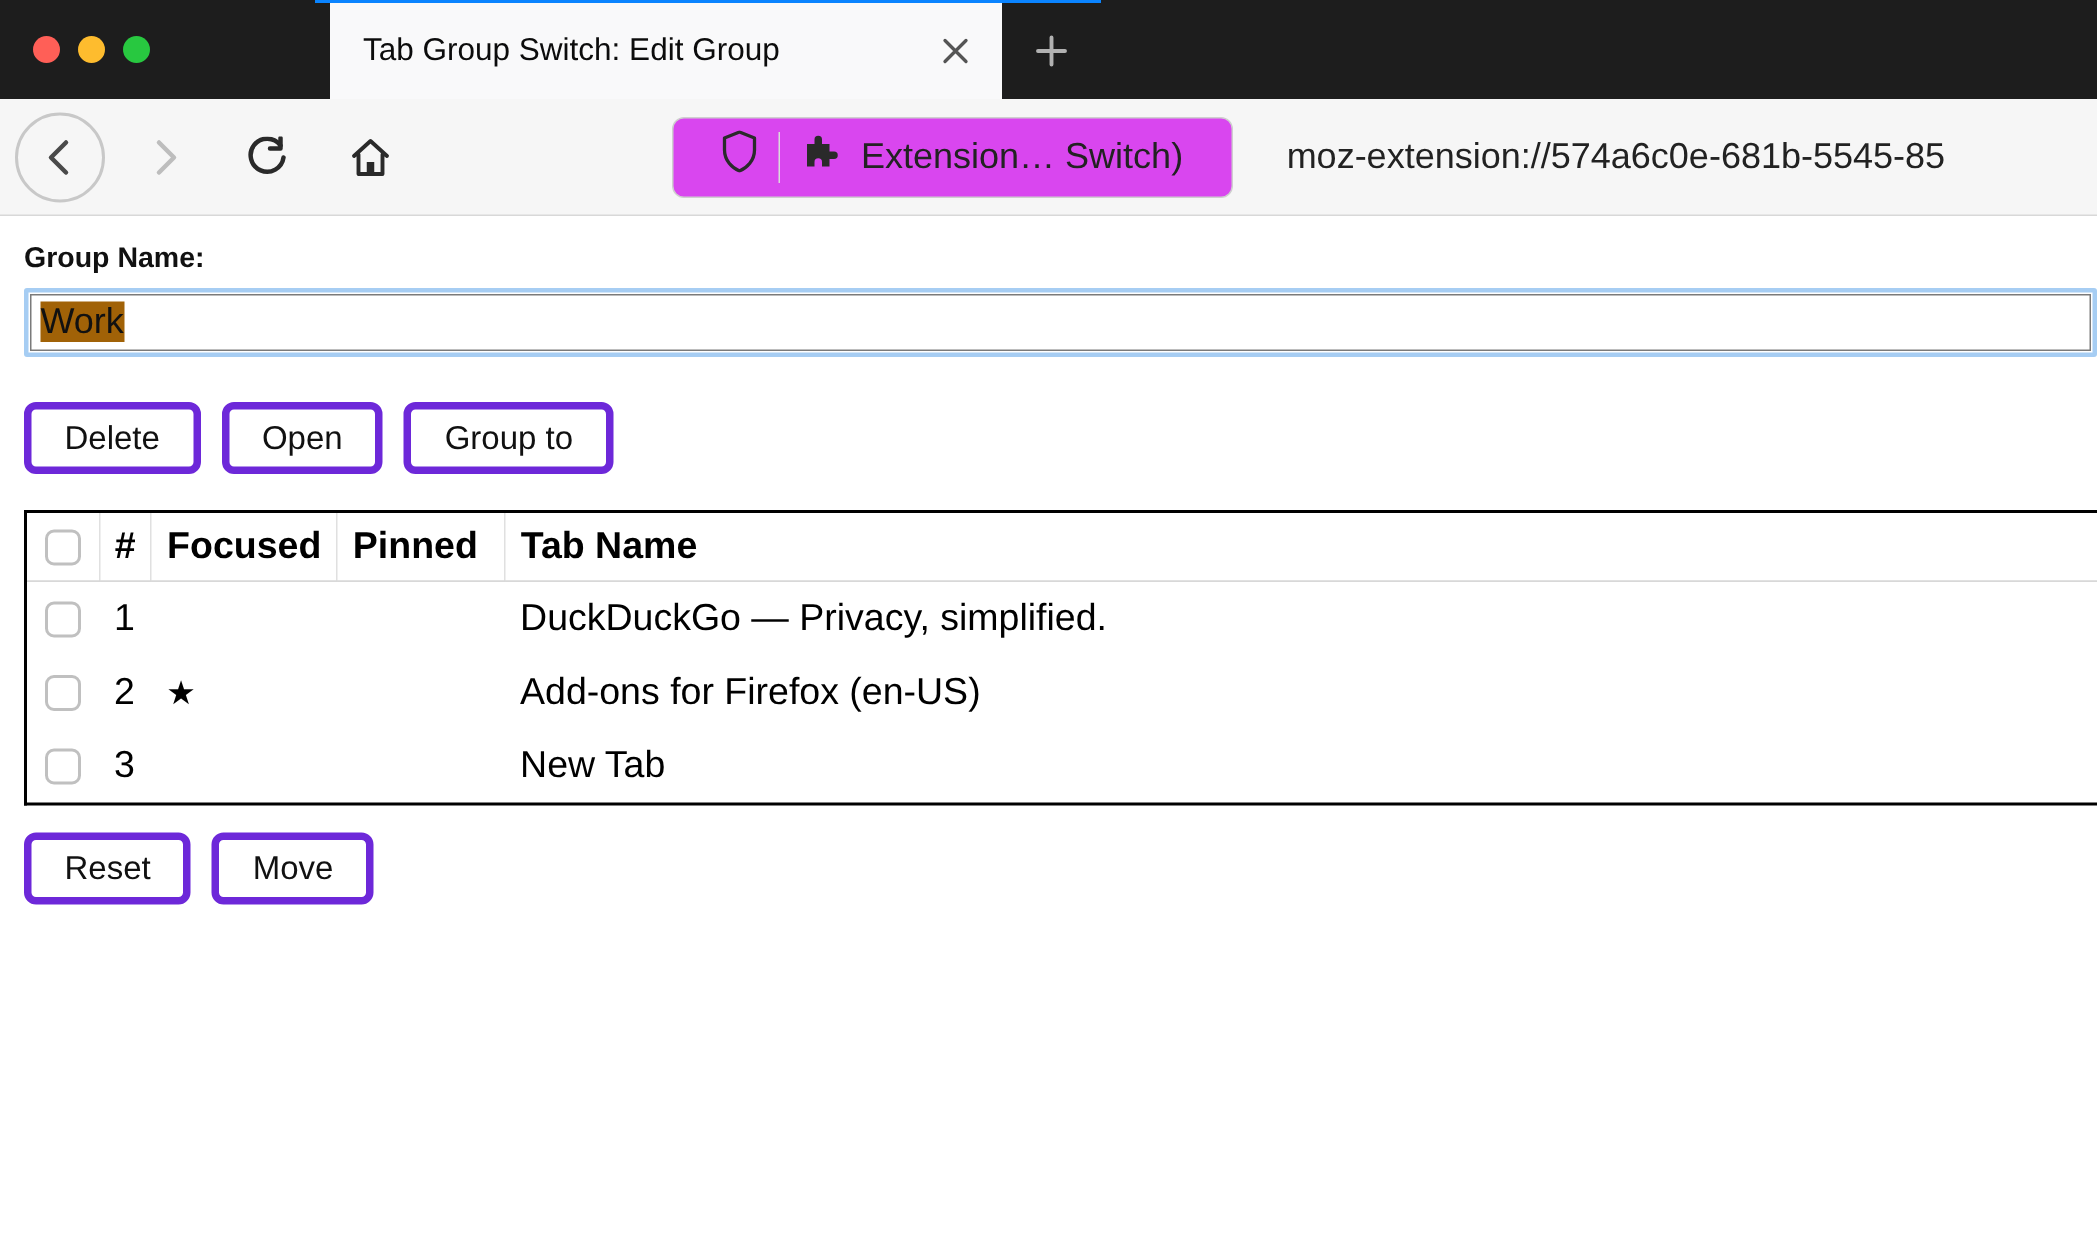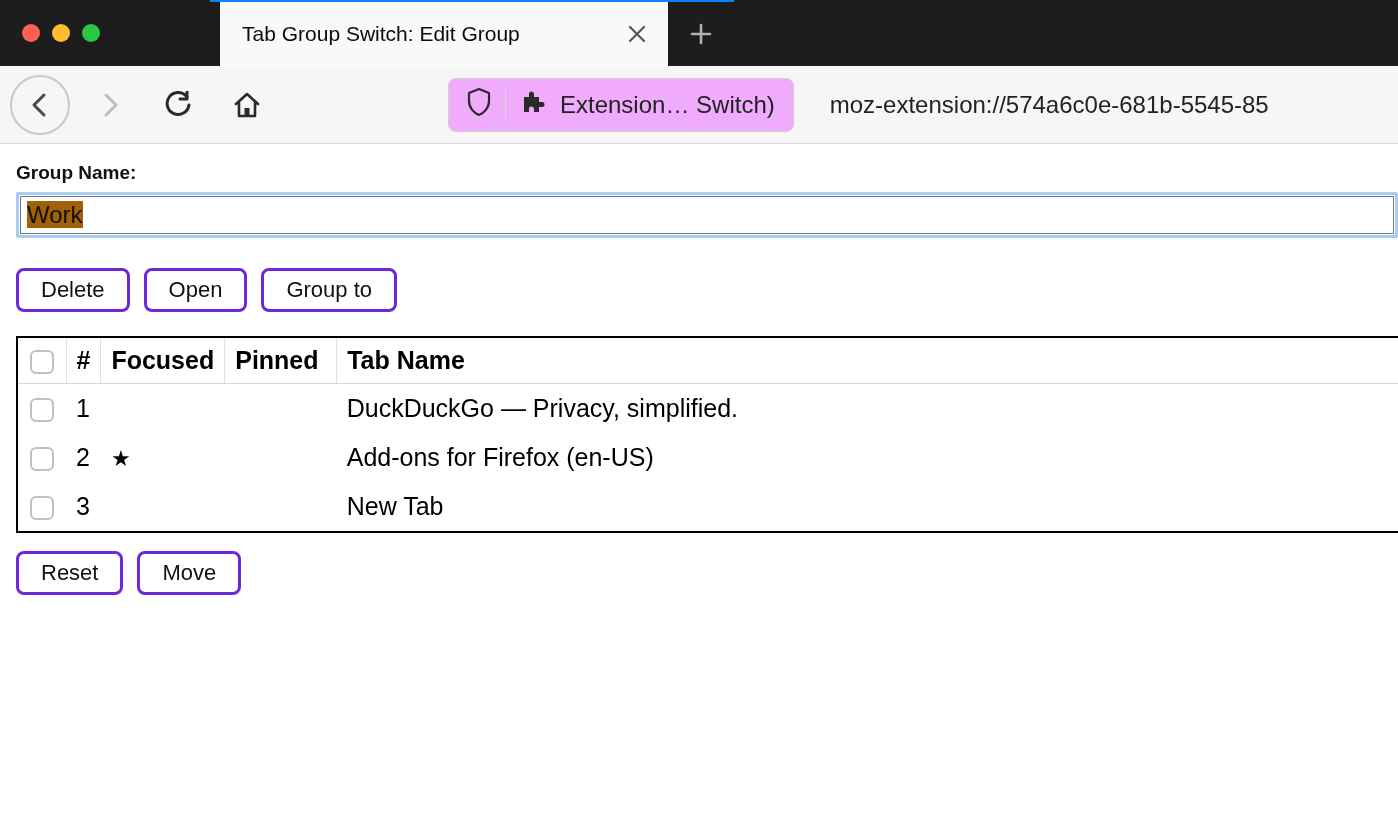--- a/index.html
+++ b/index.html
@@ -21,33 +21,33 @@
 .plus { color: #b1b1b1; }
 
 
 .toolbar { height: 78px; background: #f6f6f6; border-bottom: 1px solid #d8d8d8; display: flex; align-items: center; padding: 0 10px; gap: 14px; }
 .nav-btn { width: 54px; height: 54px; display: flex; align-items: center; justify-content: center; color: #4a4a4a; }
 .nav-btn.back { border: 2px solid #c8c8c8; border-radius: 50%; width: 60px; height: 60px; }
 .nav-btn.disabled { color: #bdbdbd; }
 .nav-btn svg, .plus svg, .close-x svg { display: block; }
 
 .addr-cluster { margin-left: 160px; display: flex; align-items: center; gap: 18px; flex: 1; min-width: 0; }
-.identity-box { height: 54px; border: 1px solid #cfcfcf; border-radius: 8px; background: #f0abfc; display: flex; align-items: center; padding: 0 18px; gap: 14px; font-size: 24px; color: #222; }
+.identity-box { height: 54px; border: 1px solid #cfcfcf; border-radius: 8px; background: #d946ef; display: flex; align-items: center; padding: 0 32px; gap: 14px; font-size: 24px; color: #222; }
 .identity-box .sep { width: 1px; height: 34px; background: #dadada; }
 .urlbar { flex: 1; height: 54px; border-radius: 8px; display: flex; align-items: center; padding: 0 18px; font-size: 24px; color: #222; min-width: 0; white-space: nowrap; overflow: hidden; }
 
 
 .page { padding: 18px 0 0 16px; }
 .label { font-size: 19px; color: #111; margin-bottom: 8px; font-weight: bold; }
 .group-input-wrap { border: 3px solid #a6cdf3; border-radius: 2px; padding: 1px; margin-right: 0; }
 .group-input { width: 100%; border: 1px solid #7a7a7a; font-size: 24px; padding: 4px 6px; outline: none; color: #111; }
 .group-input .sel { background: #a16207; }
 
 .btnrow { display: flex; gap: 14px; margin-top: 30px; }
-.btn { background: #fff; border: 3px solid #6d28d9; border-radius: 8px; padding: 6px 22px; font-size: 22px; color: #111; cursor: pointer; }
+.btn { background: #fff; border: 5px solid #6d28d9; border-radius: 8px; padding: 6px 22px; font-size: 22px; color: #111; cursor: pointer; }
 
 .tablewrap { margin-top: 24px; border: 2px solid #000; border-right: none; }
 table { width: 100%; border-collapse: collapse; font-size: 25px; }
 th { text-align: left; font-weight: 700; padding: 8px 10px; border-right: 1px solid #e0e0e0; border-bottom: 1px solid #d8d8d8; }
 th:last-child { border-right: none; }
 td { padding: 10px 10px; }
 .cb { width: 24px; height: 24px; border: 2px solid #c0c0c0; border-radius: 6px; display: inline-block; vertical-align: middle; }
 th.sel, td.sel { width: 48px; text-align: center; }
 td.idx { width: 34px; }
 td.foc { width: 120px; }

